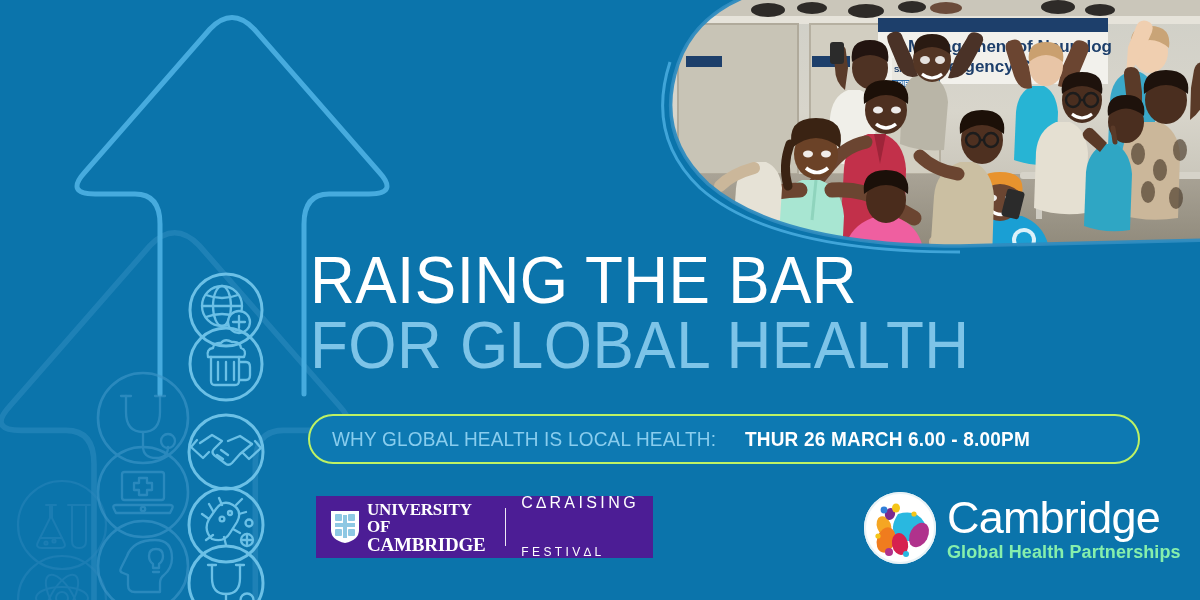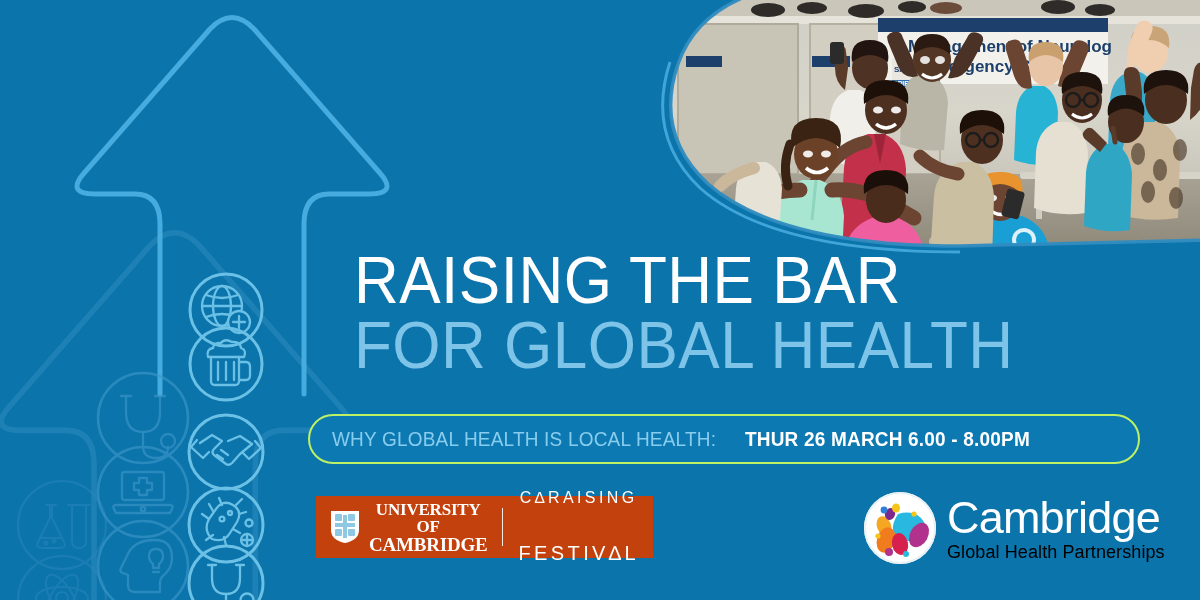--- a/index.html
+++ b/index.html
@@ -18,21 +18,20 @@
   #photo-wrap {
     position:absolute; left:660px; top:-6px;
     width:546px; height:262px;
   }
   #photo-svg { position:absolute; inset:0; }
 
   
   #headline {
     position:absolute; left:310px; top:248px;
     line-height:0.98;
-    margin-left:44px;
   }
   .title-line {
     font-family:"Liberation Sans", sans-serif;
     font-weight:300;
     font-size:66px;
     letter-spacing:0.5px;
     white-space:nowrap;
     display:block;
     transform:scaleX(0.94);
     transform-origin:left center;
@@ -59,55 +58,54 @@
   #subtitle-datetime {
     color:#ffffff; font-size:20px; font-weight:700;
     letter-spacing:0.2px; margin-left:9px;
     transform:scaleX(0.95); transform-origin:left center;
   }
 
   
   #festival-lockup {
     position:absolute; left:316px; top:496px;
     width:337px; height:62px;
-    background:#c2410c;
+    background:#4c1d95;
     display:flex; align-items:center;
     padding:16px 14px;
-    text-align:center;
   }
   #crest-icon { width:30px; height:34px; flex:none; }
   #uni-text {
     margin-left:7px; color:#ffffff;
     font-family:"Liberation Serif", serif;
     font-weight:700; line-height:1.0;
   }
   #uni-line1 { font-size:17px; letter-spacing:-0.2px; display:block; }
   #uni-line2 { font-size:19px; letter-spacing:-0.2px; display:block; }
   #lockup-divider {
     width:1px; height:38px; background:#ffffff;
     opacity:.9; margin:0 15px 0 13px; flex:none;
   }
   #festival-text { color:#ffffff; line-height:1.15; }
   #festival-line1 { font-size:16px; letter-spacing:3.4px; display:block; }
-  #festival-line2 { font-size:20px; letter-spacing:3.4px; display:block;margin-top:34px; }
+  #festival-line2 { font-size:12px; letter-spacing:3.4px; display:block;margin-top:34px; }
 
   
   #cghp-logo {
     position:absolute; left:862px; top:490px;
     display:flex; align-items:center;
   }
   #cghp-emblem { width:76px; height:76px; flex:none; }
   #cghp-text { margin-left:9px; line-height:1.0; }
   #cghp-name {
     display:block; color:#ffffff; font-size:45px;
     font-weight:400; letter-spacing:-0.8px;
   }
   #cghp-tagline {
-    display:block; color:#000000; font-size:18px;
-    font-weight:400; letter-spacing:0.1px; margin-top:3px;
+    display:block; color:#86efac; font-size:18px;
+    font-weight:700; letter-spacing:0.1px; margin-top:3px;
   }
 </style>
 </head>
 <body>
 
 <svg id="bg-arrows" viewBox="0 0 1200 600" xmlns="http://www.w3.org/2000/svg" aria-hidden="true">
   <defs>
     <clipPath id="clipAll">
         <rect x="0" y="0" width="1200" height="600"></rect>
       </clipPath>

